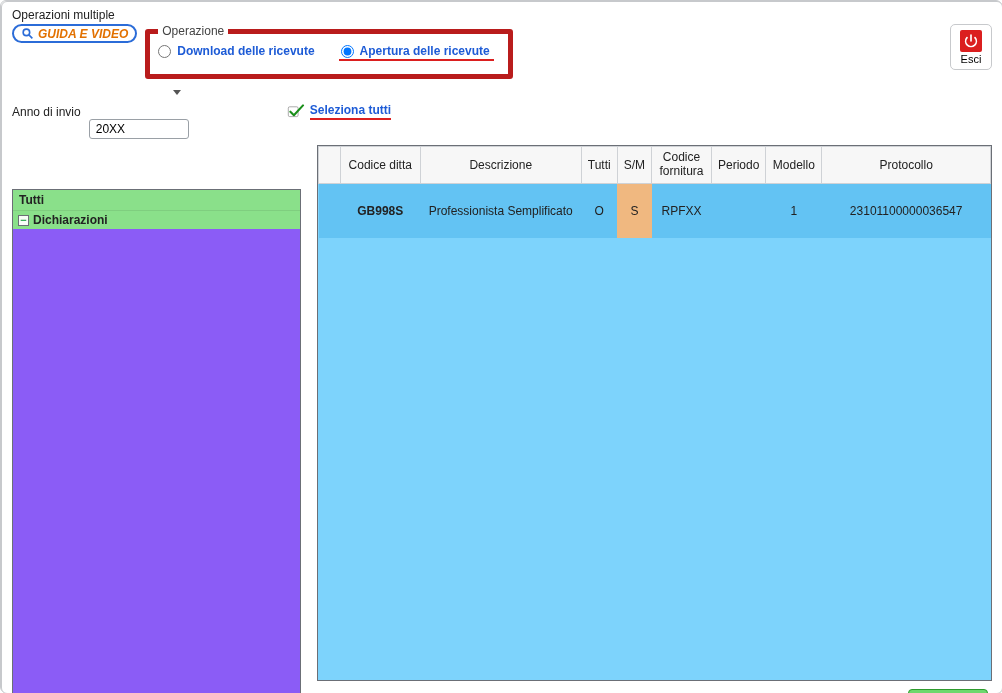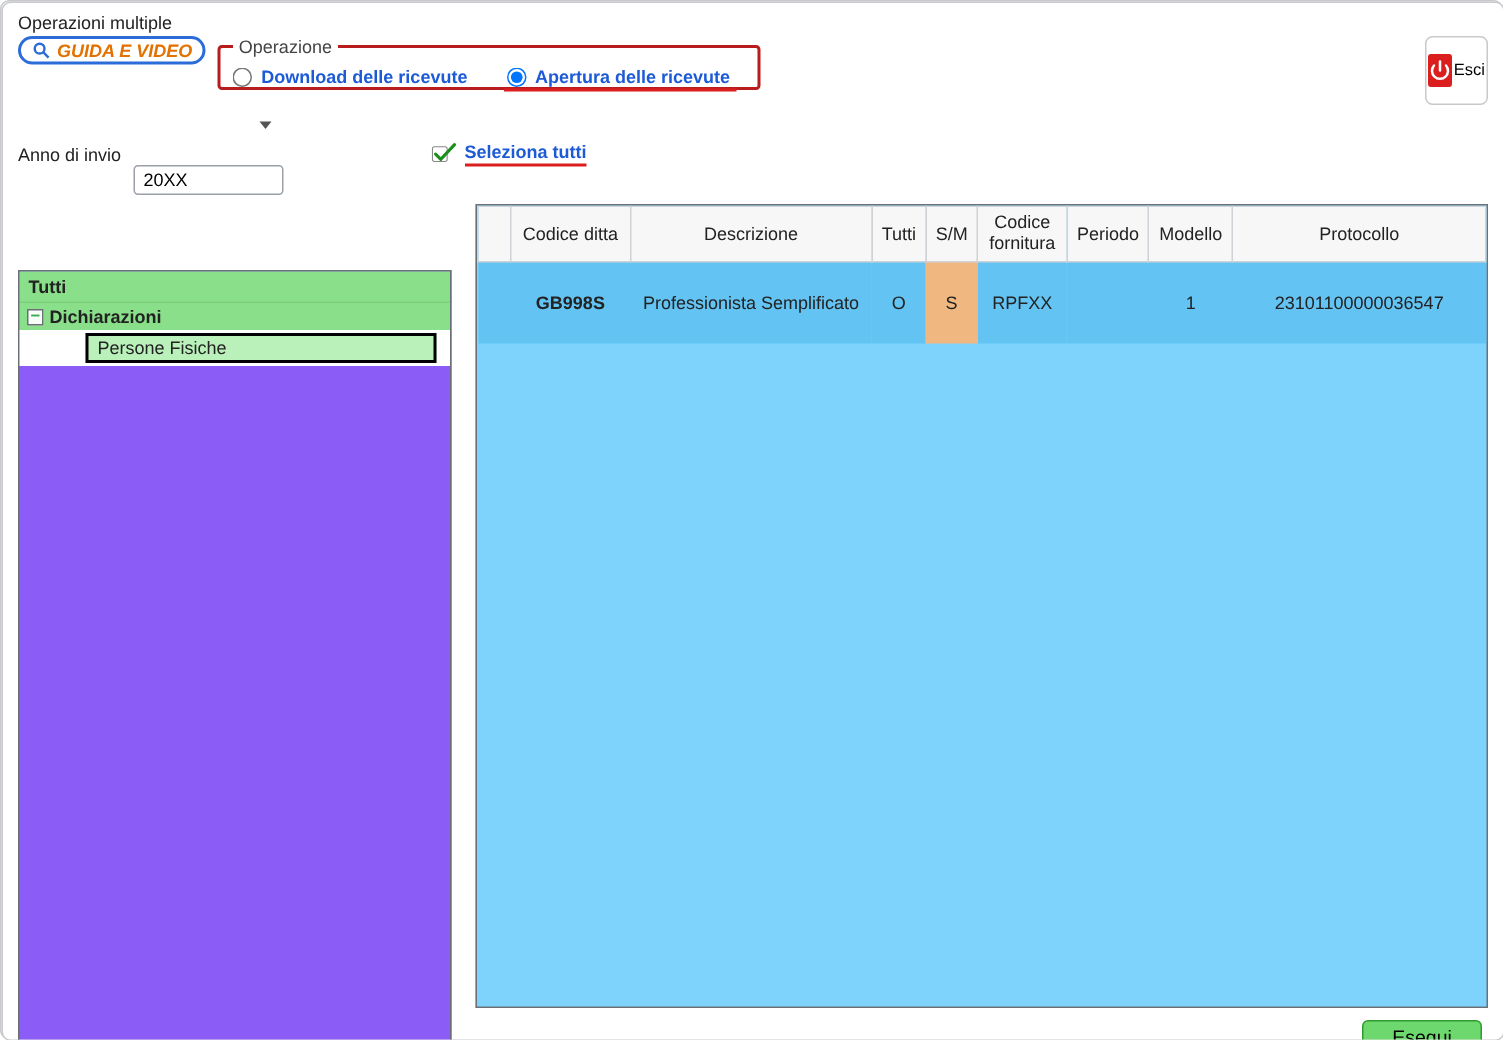--- a/index.html
+++ b/index.html
@@ -46,22 +46,22 @@
     padding:1px 7px;font-weight:700;font-style:italic;
     color:var(--orange-text);
     font-size:12px;
     cursor:pointer;
     height:19px;
     white-space:nowrap;
   }
   .guida-btn svg{width:13px;height:13px;}
   
   fieldset.operazione{
-    border:2px solid #b91c1c;border-radius:3px;
-    margin:0;padding:6px 18px 0 8px;
+    border:5px solid #b91c1c;border-radius:3px;
+    margin:0;padding:6px 18px 16px 8px;
     display:flex;align-items:center;gap:26px;
     position:relative;
   }
   fieldset.operazione legend{
     font-size:12px;padding:0 4px;color:#444;
   }
   label.radio-opt{
     display:inline-flex;align-items:flex-end;gap:6px;
     color:var(--blue-link);font-weight:700;cursor:pointer;
     position:relative;
@@ -69,21 +69,21 @@
   label.radio-opt input[type=radio]{margin:0;cursor:pointer;}
   .red-underline{
     position:absolute;left:-2px;right:-4px;bottom:-3px;
     height:2px;background:var(--red);
   }
   
   .esci-btn{
     margin-left:auto;
     width:42px;height:46px;
     border:1px solid #c7c9cc;border-radius:5px;
-    background:#fff;display:flex;flex-direction:row;
+    background:#fff;display:flex;flex-direction:column;
     align-items:center;justify-content:center;gap:1px;
     cursor:pointer;font-size:11px;
   }
   .esci-btn .box{
     width:22px;height:22px;background:var(--red);border-radius:2px;
     display:flex;align-items:center;justify-content:center;
   }
   .esci-btn .box svg{width:16px;height:16px;}
   
   .row2{
@@ -253,23 +253,20 @@
     <span class="txt">Seleziona tutti</span>
   </span>
 </div>
 
 <div class="body-area">
   <div class="tree-panel">
     <div class="tree-header">Tutti</div>
     <div class="tree-row lvl1">
       <span class="expander">−</span>
       <span>Dichiarazioni</span>
-    </div>
-    <div class="tree-row lvl2">
-      <span class="leaf">Persone Fisiche</span>
     </div>
   </div>
 
   <div class="grid-panel">
     <table class="dg">
       <colgroup>
         <col class="col-check">
           <col class="col-codice">
           <col class="col-desc">
         <col class="col-tipo">

